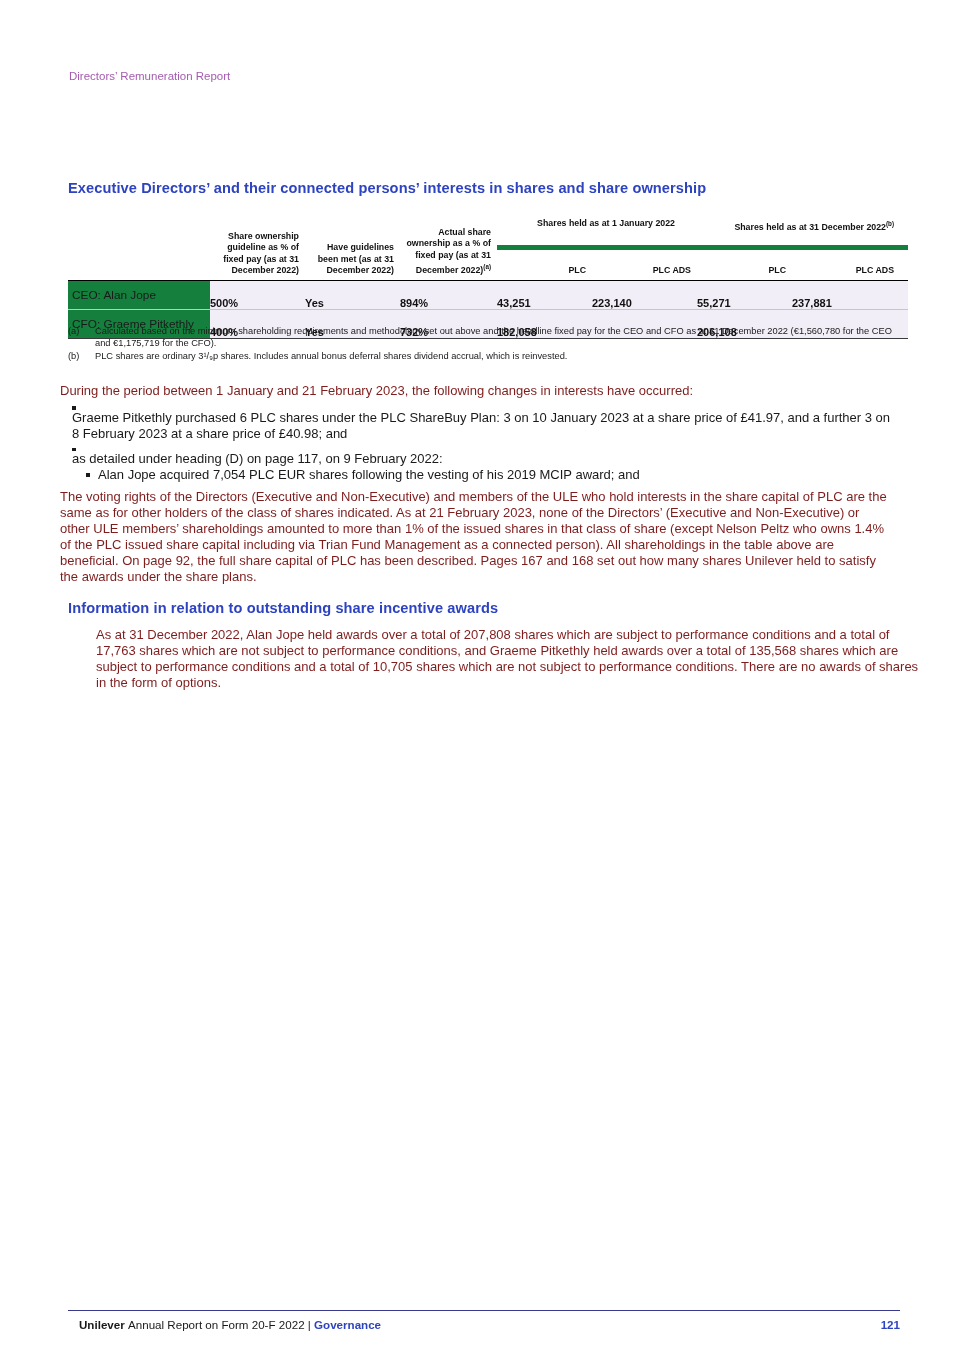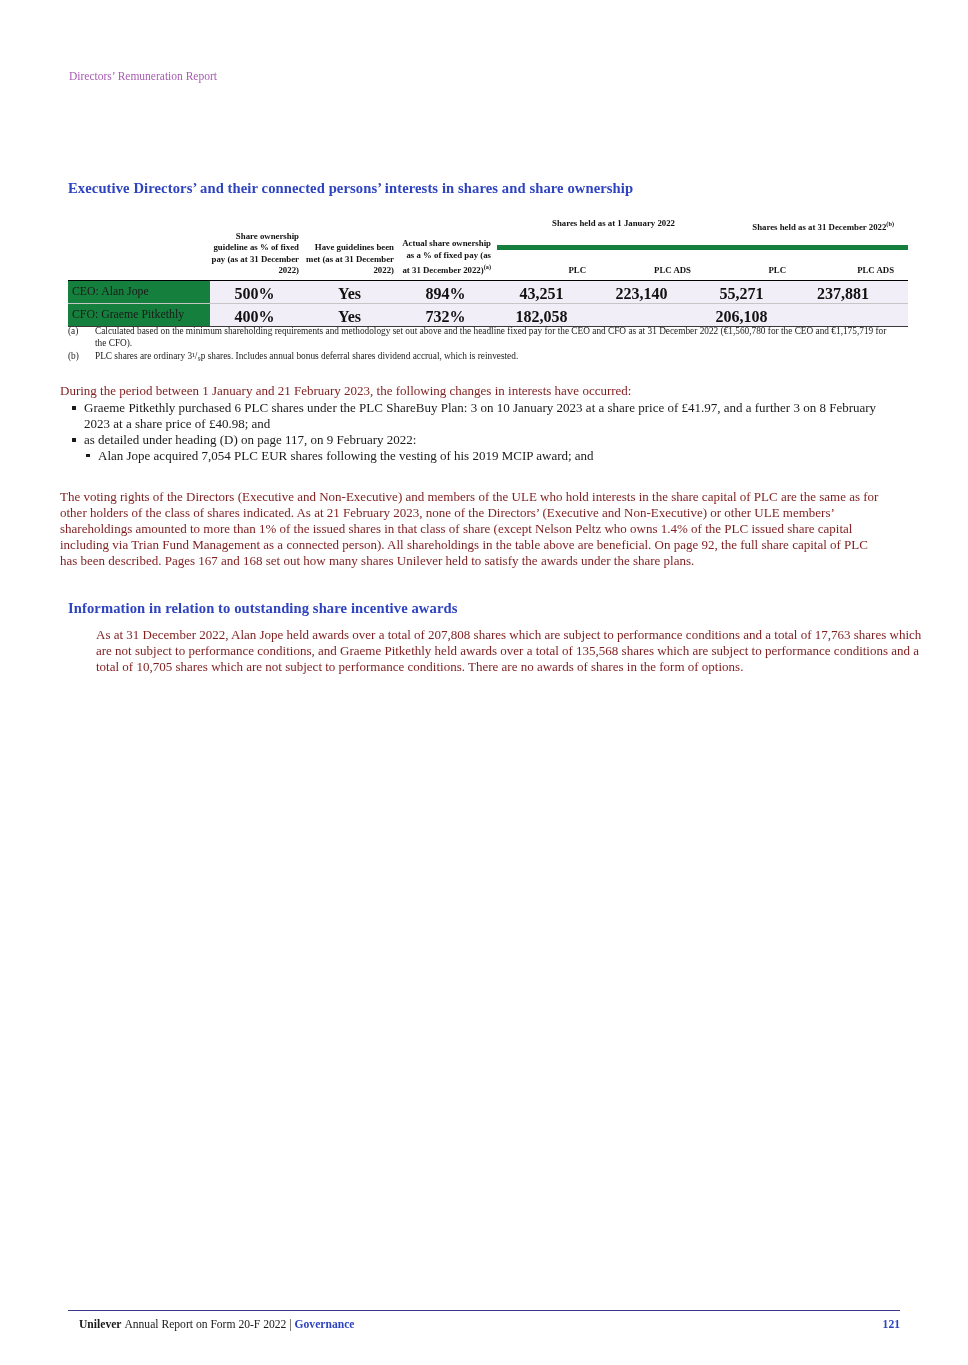--- a/index.html
+++ b/index.html
@@ -3,21 +3,21 @@
 <meta charset="utf-8">
 <style>
   * { margin:0; padding:0; box-sizing:border-box; }
   html,body { background:#ffffff; }
   body {
     width:968px; height:1365px;
     font-family:"Liberation Sans","DejaVu Sans",sans-serif;
     color:var(--text,#1a1a1a);
     position:relative; overflow:hidden;
   }
-  .page { position:relative; width:947px; height:1365px; background:#fff;font-family:Liberation Serif, serif; }
+  .page { position:relative; width:947px; height:1365px; background:#fff; }
 
   .header-label {
     position:absolute; left:69px; top:70px;
     font-size:11.5px; color:var(--header-purple,#A55CB0);
   }
 
   .section-title {
     position:absolute; left:68px; width:840px;
     font-size:14.6px; font-weight:bold; color:var(--accent-blue,#2E43C0);
     letter-spacing:0.1px;
@@ -40,22 +40,22 @@
   .shares-table thead tr.sub-row   { height:33px; }
   .shares-table th.group-head {
     vertical-align:top; padding-top:1px;
     border-bottom:5px solid #15803d;
   }
   .shares-table th.group-head.pad-r { padding-right:22px; }
   .shares-table th.last-col, .shares-table td.last-col { padding-right:14px; }
   .shares-table sup.hdr-sup { font-size:6.3px; vertical-align:super; font-weight:bold; }
 
   .shares-table tbody td {
-    height:20px; font-size:16px; font-weight:bold;
-    text-align:center; padding:4px 6px 0 0;
+    height:20px; font-size:11px; font-weight:bold;
+    text-align:left; padding:16px 6px 0 0;
     background:var(--row-shade,#F2EEF7);
     vertical-align:middle; color:#111;
   }
   .shares-table tbody td.row-label {
     text-align:left; font-weight:normal; background:#15803d;
     padding:0 0 0 4px; font-size:11.8px; color:#1a1a1a;
   }
   .shares-table tbody tr td { border-top:1.5px solid #000; }
   .shares-table tbody tr.r1 td { border-bottom:1px solid #c6c6c6; }
   .shares-table tbody tr.r2 td { border-top:none; border-bottom:1.5px solid #3a3a3a; }
@@ -70,21 +70,21 @@
   .body-par { position:absolute; left:60px; width:828px; font-size:13px; line-height:15.9px; color:#7f1d1d; }
   .par-intro  { top:383px; }
   .par-voting { top:489px; }
   .par-awards { top:627px;margin-left:36px; }
 
   .bullet-list { position:absolute; left:68px; top:400px; width:828px; }
   .bullet-row { display:flex; font-size:13px; line-height:15.9px; color:#1a1a1a; }
   .bullet-row .bullet-glyph {
     flex:none; width:3.5px; height:3.5px; background:#1a1a1a; margin-top:6.2px;
   }
-  .bullet-row.level-1 { padding-left:4px; }
+  .bullet-row.level-1 { padding-left:4px;flex-direction:column; }
   .bullet-row.level-1 .bullet-glyph { margin-right:8.5px; }
   .bullet-row.level-2 { padding-left:18px; }
   .bullet-row.level-2 .bullet-glyph { margin-right:8.5px; }
 
   
   .footer-rule {
     position:absolute; left:68px; top:1310px; width:832px; height:0;
     border-top:1.6px solid var(--footer-line,#39398C);
   }
   .footer-bar {

